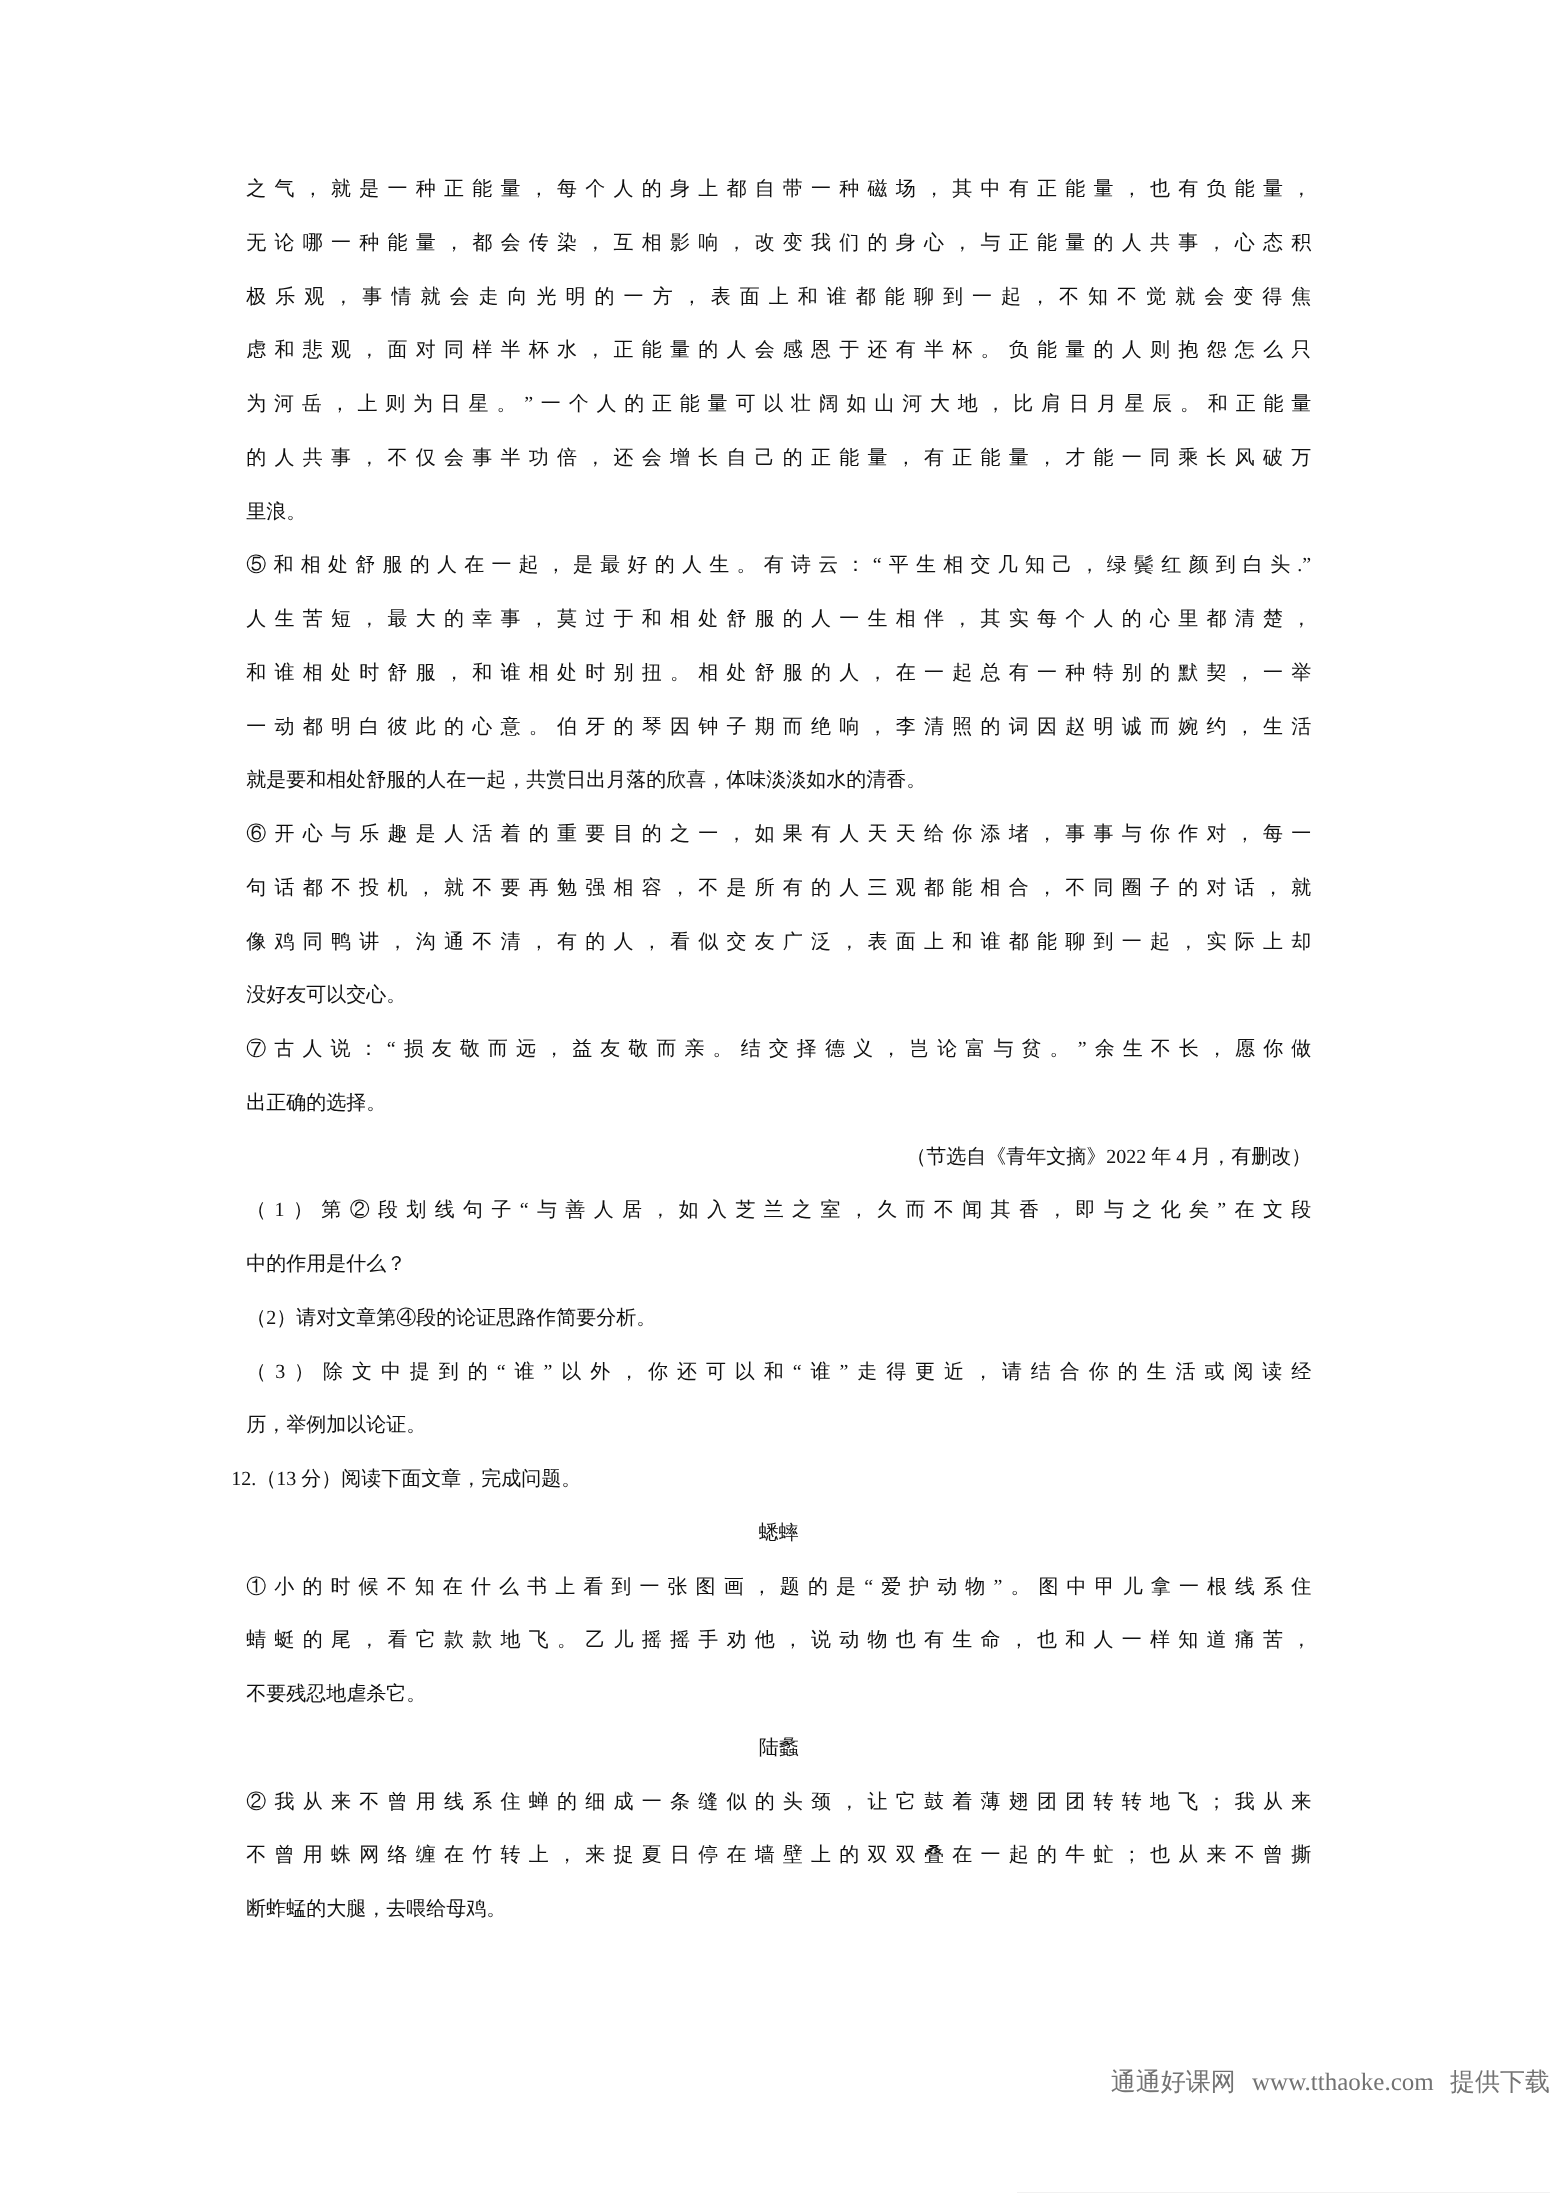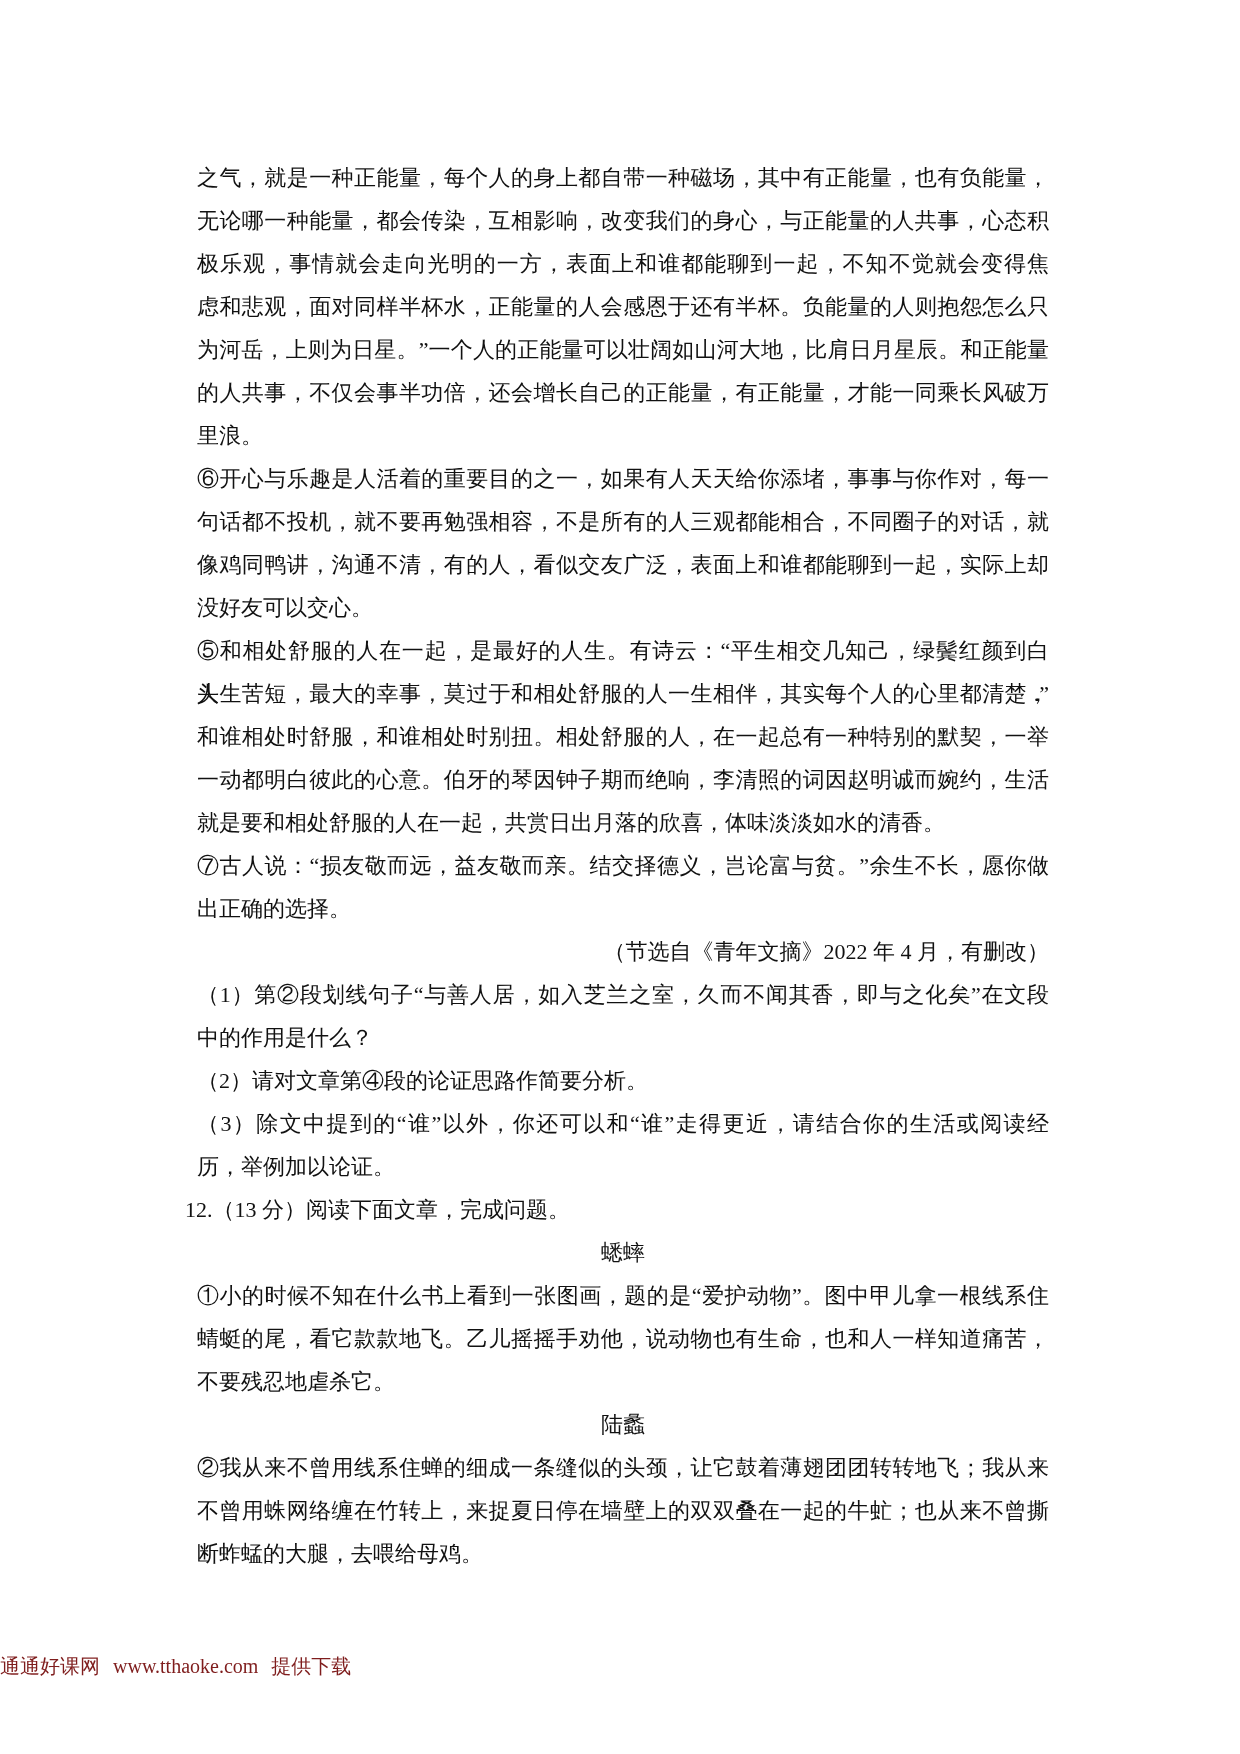--- a/index.html
+++ b/index.html
@@ -10,75 +10,75 @@
     height: 1754px;
     margin: 0 auto;
     background: #ffffff;
     font-family: "Liberation Serif", "DejaVu Serif", serif;
     color: #111111;
     overflow: hidden;
   }
   .content {
     position: absolute;
     left: 197px;
-    top: 156px;
+    top: 130px;
     width: 852px;
-    font-size: 22px;
+    font-size: 16px;
     line-height: 43px;
   }
   .ln { height: 43px; white-space: normal; }
   
   .fill { text-align: justify; text-align-last: justify; }
   
   .end { text-align: center; text-align-last: left; }
   .right { text-align: center; text-align-last: right; }
   .center { text-align: center; text-align-last: center; }
   
   .hang { margin-left: -12px; }
   .footer {
     position: absolute;
     left: 0;
     right: 0;
     top: 1652px;
-    text-align: left;
+    text-align: right;
     font-size: 20px;
     line-height: 28px;
     word-spacing: 8px;
-    color: #7f1d1d;
+    color: #737373;
   }
 </style>
 </head>
 <body>
 
 <div class="page">
   <div class="content">
 
     <div>
       <div class="ln fill">之气，就是一种正能量，每个人的身上都自带一种磁场，其中有正能量，也有负能量，</div>
       <div class="ln fill">无论哪一种能量，都会传染，互相影响，改变我们的身心，与正能量的人共事，心态积</div>
       <div class="ln fill">极乐观，事情就会走向光明的一方，表面上和谁都能聊到一起，不知不觉就会变得焦</div>
       <div class="ln fill">虑和悲观，面对同样半杯水，正能量的人会感恩于还有半杯。负能量的人则抱怨怎么只</div>
       <div class="ln fill">为河岳，上则为日星。”一个人的正能量可以壮阔如山河大地，比肩日月星辰。和正能量</div>
       <div class="ln fill">的人共事，不仅会事半功倍，还会增长自己的正能量，有正能量，才能一同乘长风破万</div>
       <div class="ln end">里浪。</div>
     </div>
 
     <div>
-      <div class="ln fill">⑥开心与乐趣是人活着的重要目的之一，如果有人天天给你添堵，事事与你作对，每一</div>
-      <div class="ln fill">句话都不投机，就不要再勉强相容，不是所有的人三观都能相合，不同圈子的对话，就</div>
-      <div class="ln fill">像鸡同鸭讲，沟通不清，有的人，看似交友广泛，表面上和谁都能聊到一起，实际上却</div>
-      <div class="ln end">没好友可以交心。</div>
-    </div>
-
-    <div>
       <div class="ln fill">⑤和相处舒服的人在一起，是最好的人生。有诗云：“平生相交几知己，绿鬓红颜到白头.”</div>
       <div class="ln fill">人生苦短，最大的幸事，莫过于和相处舒服的人一生相伴，其实每个人的心里都清楚，</div>
       <div class="ln fill">和谁相处时舒服，和谁相处时别扭。相处舒服的人，在一起总有一种特别的默契，一举</div>
       <div class="ln fill">一动都明白彼此的心意。伯牙的琴因钟子期而绝响，李清照的词因赵明诚而婉约，生活</div>
       <div class="ln end">就是要和相处舒服的人在一起，共赏日出月落的欣喜，体味淡淡如水的清香。</div>
+    </div>
+
+    <div>
+      <div class="ln fill">⑥开心与乐趣是人活着的重要目的之一，如果有人天天给你添堵，事事与你作对，每一</div>
+      <div class="ln fill">句话都不投机，就不要再勉强相容，不是所有的人三观都能相合，不同圈子的对话，就</div>
+      <div class="ln fill">像鸡同鸭讲，沟通不清，有的人，看似交友广泛，表面上和谁都能聊到一起，实际上却</div>
+      <div class="ln end">没好友可以交心。</div>
     </div>
 
     <div>
       <div class="ln fill">⑦古人说：“损友敬而远，益友敬而亲。结交择德义，岂论富与贫。”余生不长，愿你做</div>
       <div class="ln end">出正确的选择。</div>
     </div>
 
     <div>
       <div class="ln right">（节选自《青年文摘》2022 年 4 月，有删改）</div>
     </div>

